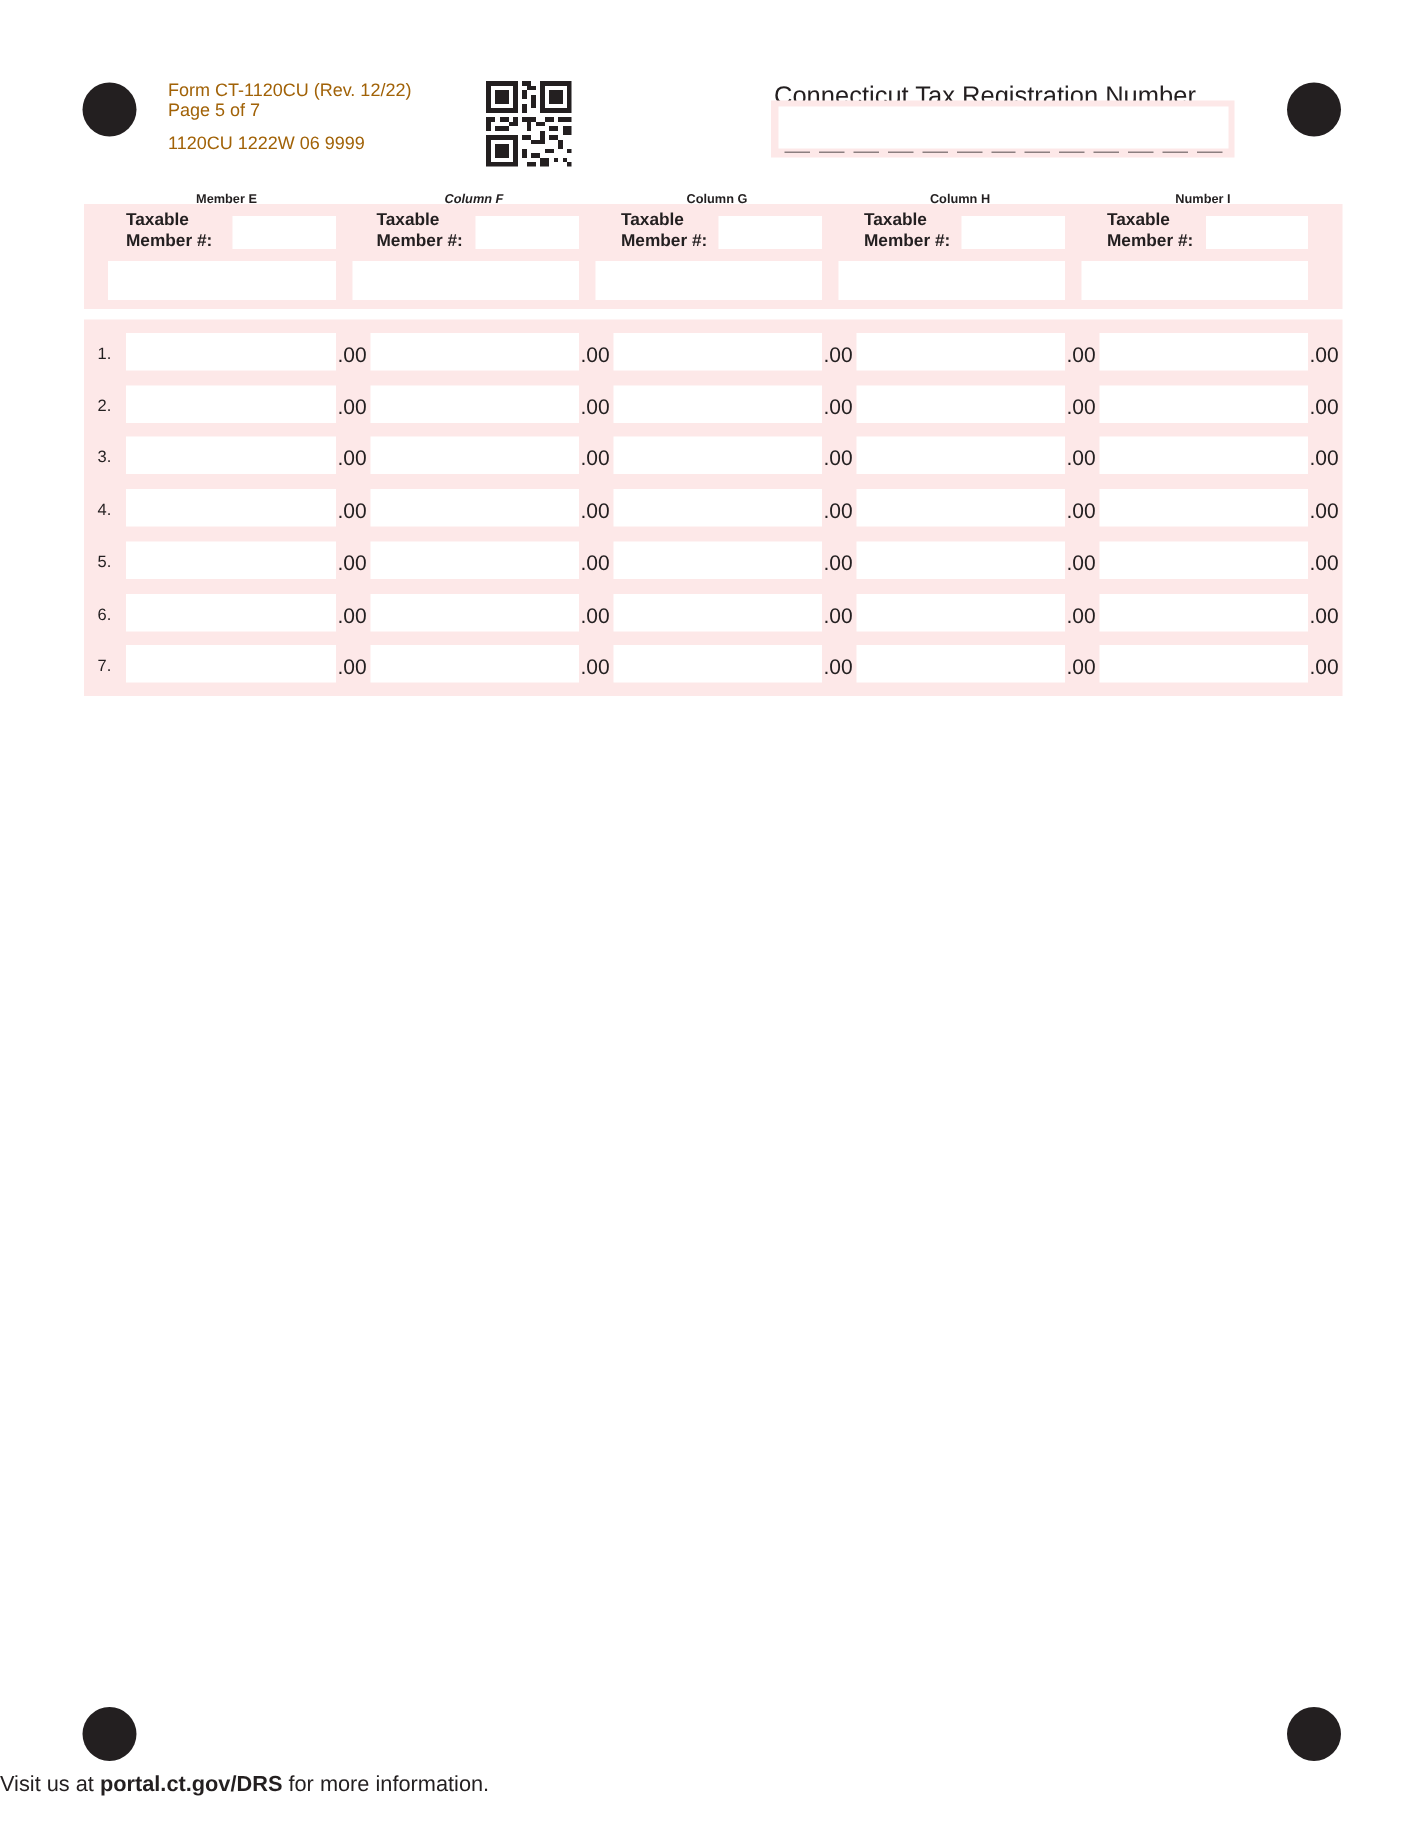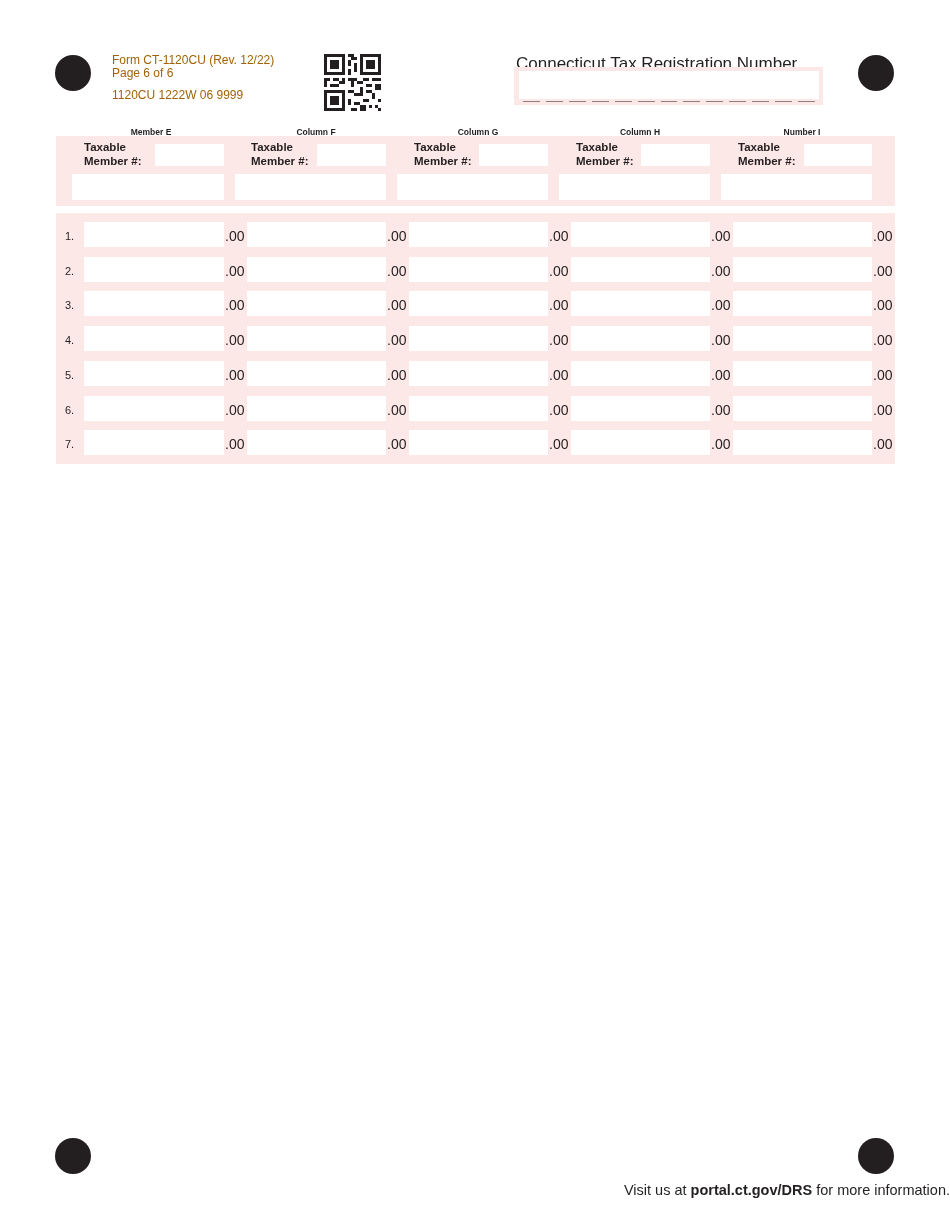--- a/index.html
+++ b/index.html
@@ -16,33 +16,33 @@
   .reg-dashes { position: absolute; left: 9px; top: 34px; height: 1px; width: 292px; display: flex; gap: 6px; }
   .reg-dashes span { flex: 1; height: 1px; background: #8c7f80; }
 
   .col-label { position: absolute; top: 127px; font-size: 8.5px; font-weight: bold; width: 160px; text-align: center; }
   .hdr-panel { position: absolute; left: 56px; top: 136px; width: 839px; height: 70px; background: #fde8e8; }
   .rows-panel { position: absolute; left: 56px; top: 213px; width: 839px; height: 251px; background: #fde8e8; }
   .member-label { position: absolute; font-size: 11.5px; font-weight: bold; line-height: 13.5px; }
   .field { position: absolute; background: #ffffff; border: none; outline: none; padding: 0; margin: 0; font-family: "Liberation Sans", sans-serif; font-size: 12px; }
   .line-num { position: absolute; font-size: 11px; color: #231f20; }
   .cents { position: absolute; font-size: 14px; color: #231f20; }
-  .footer { position: absolute; left: 0; width: 950px; top: 1182px; text-align: right; font-size: 14.5px; color: #231f20; }
+  .footer { position: absolute; left: 0; width: 950px; top: 1182px; text-align: left; font-size: 14.5px; color: #231f20; }
   .footer b { font-weight: bold; }
 </style>
 </head>
 <body>
 
 <div class="reg-mark" style="left:55px; top:55px;"></div>
 <div class="reg-mark" style="left:858px; top:55px;"></div>
 <div class="reg-mark" style="left:55px; top:1138px;"></div>
 <div class="reg-mark" style="left:858px; top:1138px;"></div>
 
 <div class="hdr-text" style="left:112px; top:54px;">Form CT-1120CU (Rev. 12/22)</div>
-<div class="hdr-text" style="left:112px; top:67px;">Page 6 of 6</div>
+<div class="hdr-text" style="left:112px; top:67px;">Page 5 of 7</div>
 <div class="hdr-text" style="left:112px; top:89px;">1120CU 1222W 06 9999</div>
 
 <svg class="qr" viewBox="0 0 19 19" shape-rendering="crispEdges">
   <g fill="#231f20">
     <rect x="0" y="0" width="7" height="7"></rect>
       <rect x="1" y="1" width="5" height="5" fill="#fff"></rect>
       <rect x="2" y="2" width="3" height="3"></rect>
     <rect x="12" y="0" width="7" height="7"></rect>
       <rect x="13" y="1" width="5" height="5" fill="#fff"></rect>
       <rect x="14" y="2" width="3" height="3"></rect>
@@ -98,21 +98,21 @@
       <span></span>
       <span></span>
       <span></span>
       <span></span>
       <span></span>
       <span></span>
   </div>
 </div>
 
 <div class="col-label" style="left:71px;">Member E</div>
-<div class="col-label" style="left:236px;">Column F</div>
+<div class="col-label" style="left:236px;font-style:italic;">Column F</div>
 <div class="col-label" style="left:398px;">Column G</div>
 <div class="col-label" style="left:560px;">Column H</div>
 <div class="col-label" style="left:722px;">Number I</div>
 
 <div class="hdr-panel"></div>
 
 <div class="member-label" style="left:84px; top:141px;"><span>Taxable</span><br><span>Member #:</span></div>
 <input class="field" style="left: 155px; top: 144px; width: 69px; height: 22px;" value="">
 <input class="field" style="left: 72px; top: 174px; width: 152px; height: 26px;" value="">
 

